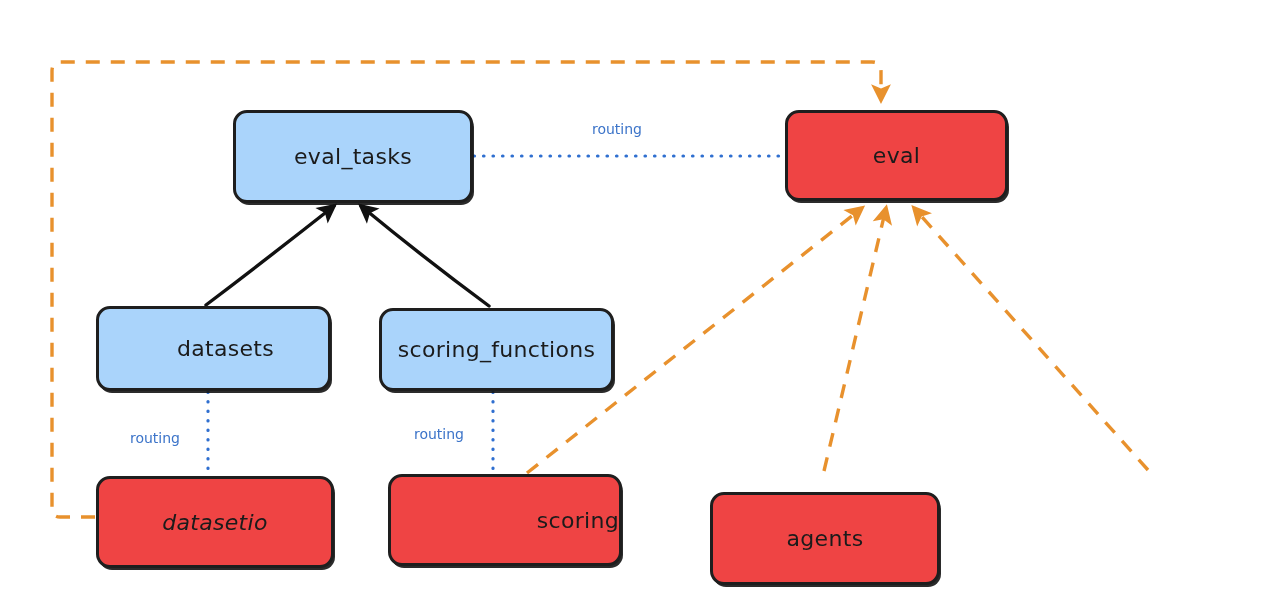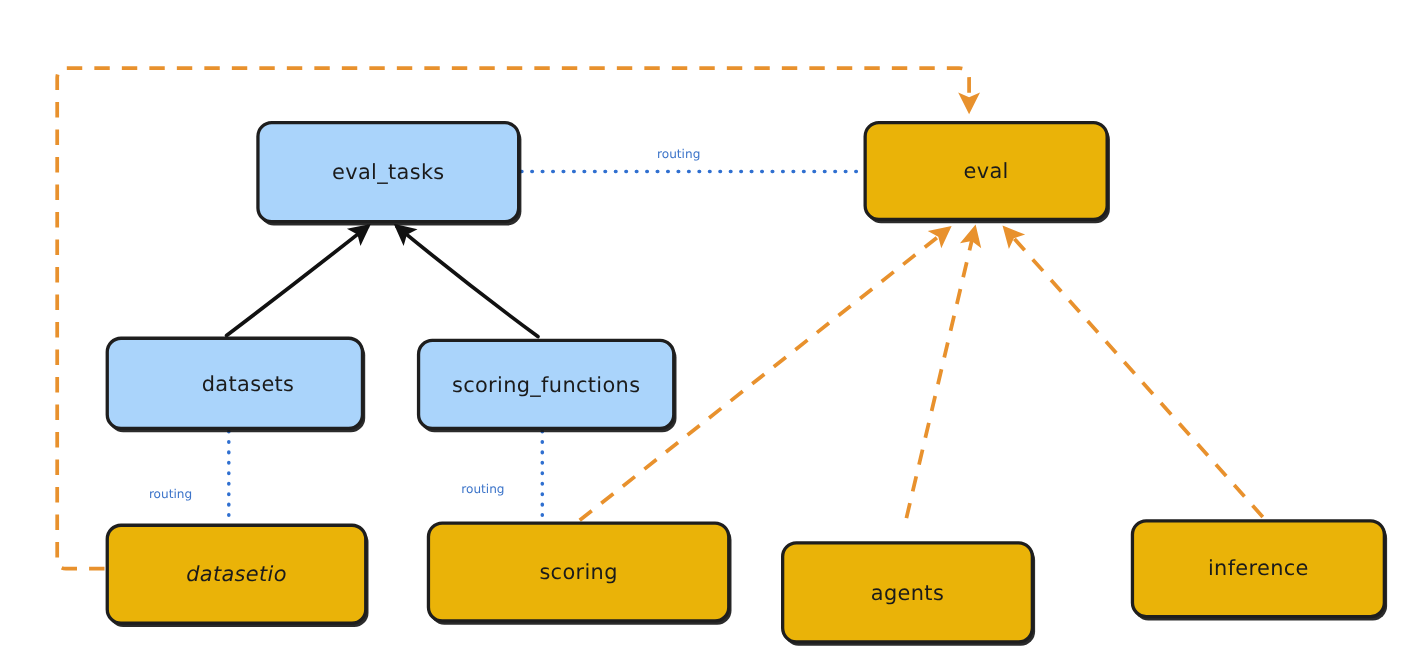--- a/index.html
+++ b/index.html
@@ -29,43 +29,42 @@
   }
   .node {
     position: absolute;
     box-sizing: border-box;
     border: 3px solid #1e1e1e;
     border-radius: 14px;
     display: flex;
     align-items: center;
     justify-content: center;
     font-family: "DejaVu Sans", sans-serif;
-    font-size: 19px;
+    font-size: 22px;
     color: #1b1b1b;
     letter-spacing: 0.3px;
     box-shadow: 2px 3px 0 -1px rgba(20,20,20,0.9);
   }
   .node.blue {
     background: #aad4fb;
   }
   .node.green {
-    background: #eab308;
+    background: #ef4444;
   }
   .node-label {
     pointer-events: none;
     white-space: nowrap;
   }
   .edge-label {
     position: absolute;
     font-family: "DejaVu Sans", sans-serif;
-    font-size: 11px;
+    font-size: 14px;
     color: #3c74c9;
     white-space: nowrap;
     transform: translate(-50%, -50%);
-    margin-top: 11px;
   }
 </style>
 </head>
 <body>
 
 <div id="diagram-root">
 
   <svg id="edge-layer" viewBox="0 0 1280 596" xmlns="http://www.w3.org/2000/svg">
     <defs>
       <marker id="arrow-black" viewBox="0 0 12 12" refX="9" refY="6" markerWidth="7" markerHeight="7" orient="auto-start-reverse">
@@ -108,29 +107,26 @@
   </div>
 
   <div class="node blue" style="left:379px; top:308px; width:235px; height:83px;">
     <span class="node-label">scoring_functions</span>
   </div>
 
   <div class="node green" style="left:96px; top:476px; width:238px; height:92px;font-style:italic;">
     <span class="node-label">datasetio</span>
   </div>
 
-  <div class="node green" style="left:388px; top:474px; width:276px; height:92px;">
+  <div class="node green" style="left:388px; top:474px; width:234px; height:92px;justify-content:flex-end;">
     <span class="node-label">scoring</span>
   </div>
 
   <div class="node green" style="left:710px; top:492px; width:230px; height:93px;">
     <span class="node-label">agents</span>
   </div>
 
-  <div class="node green" style="left:1028px; top:472px; width:232px; height:90px;">
-    <span class="node-label">inference</span>
-  </div>
 
   <div class="edge-label" style="left:617px; top:129px;">routing</div>
   <div class="edge-label" style="left:155px; top:438px;">routing</div>
   <div class="edge-label" style="left:439px; top:434px;">routing</div>
 
 </div>
 
 </body></html>

